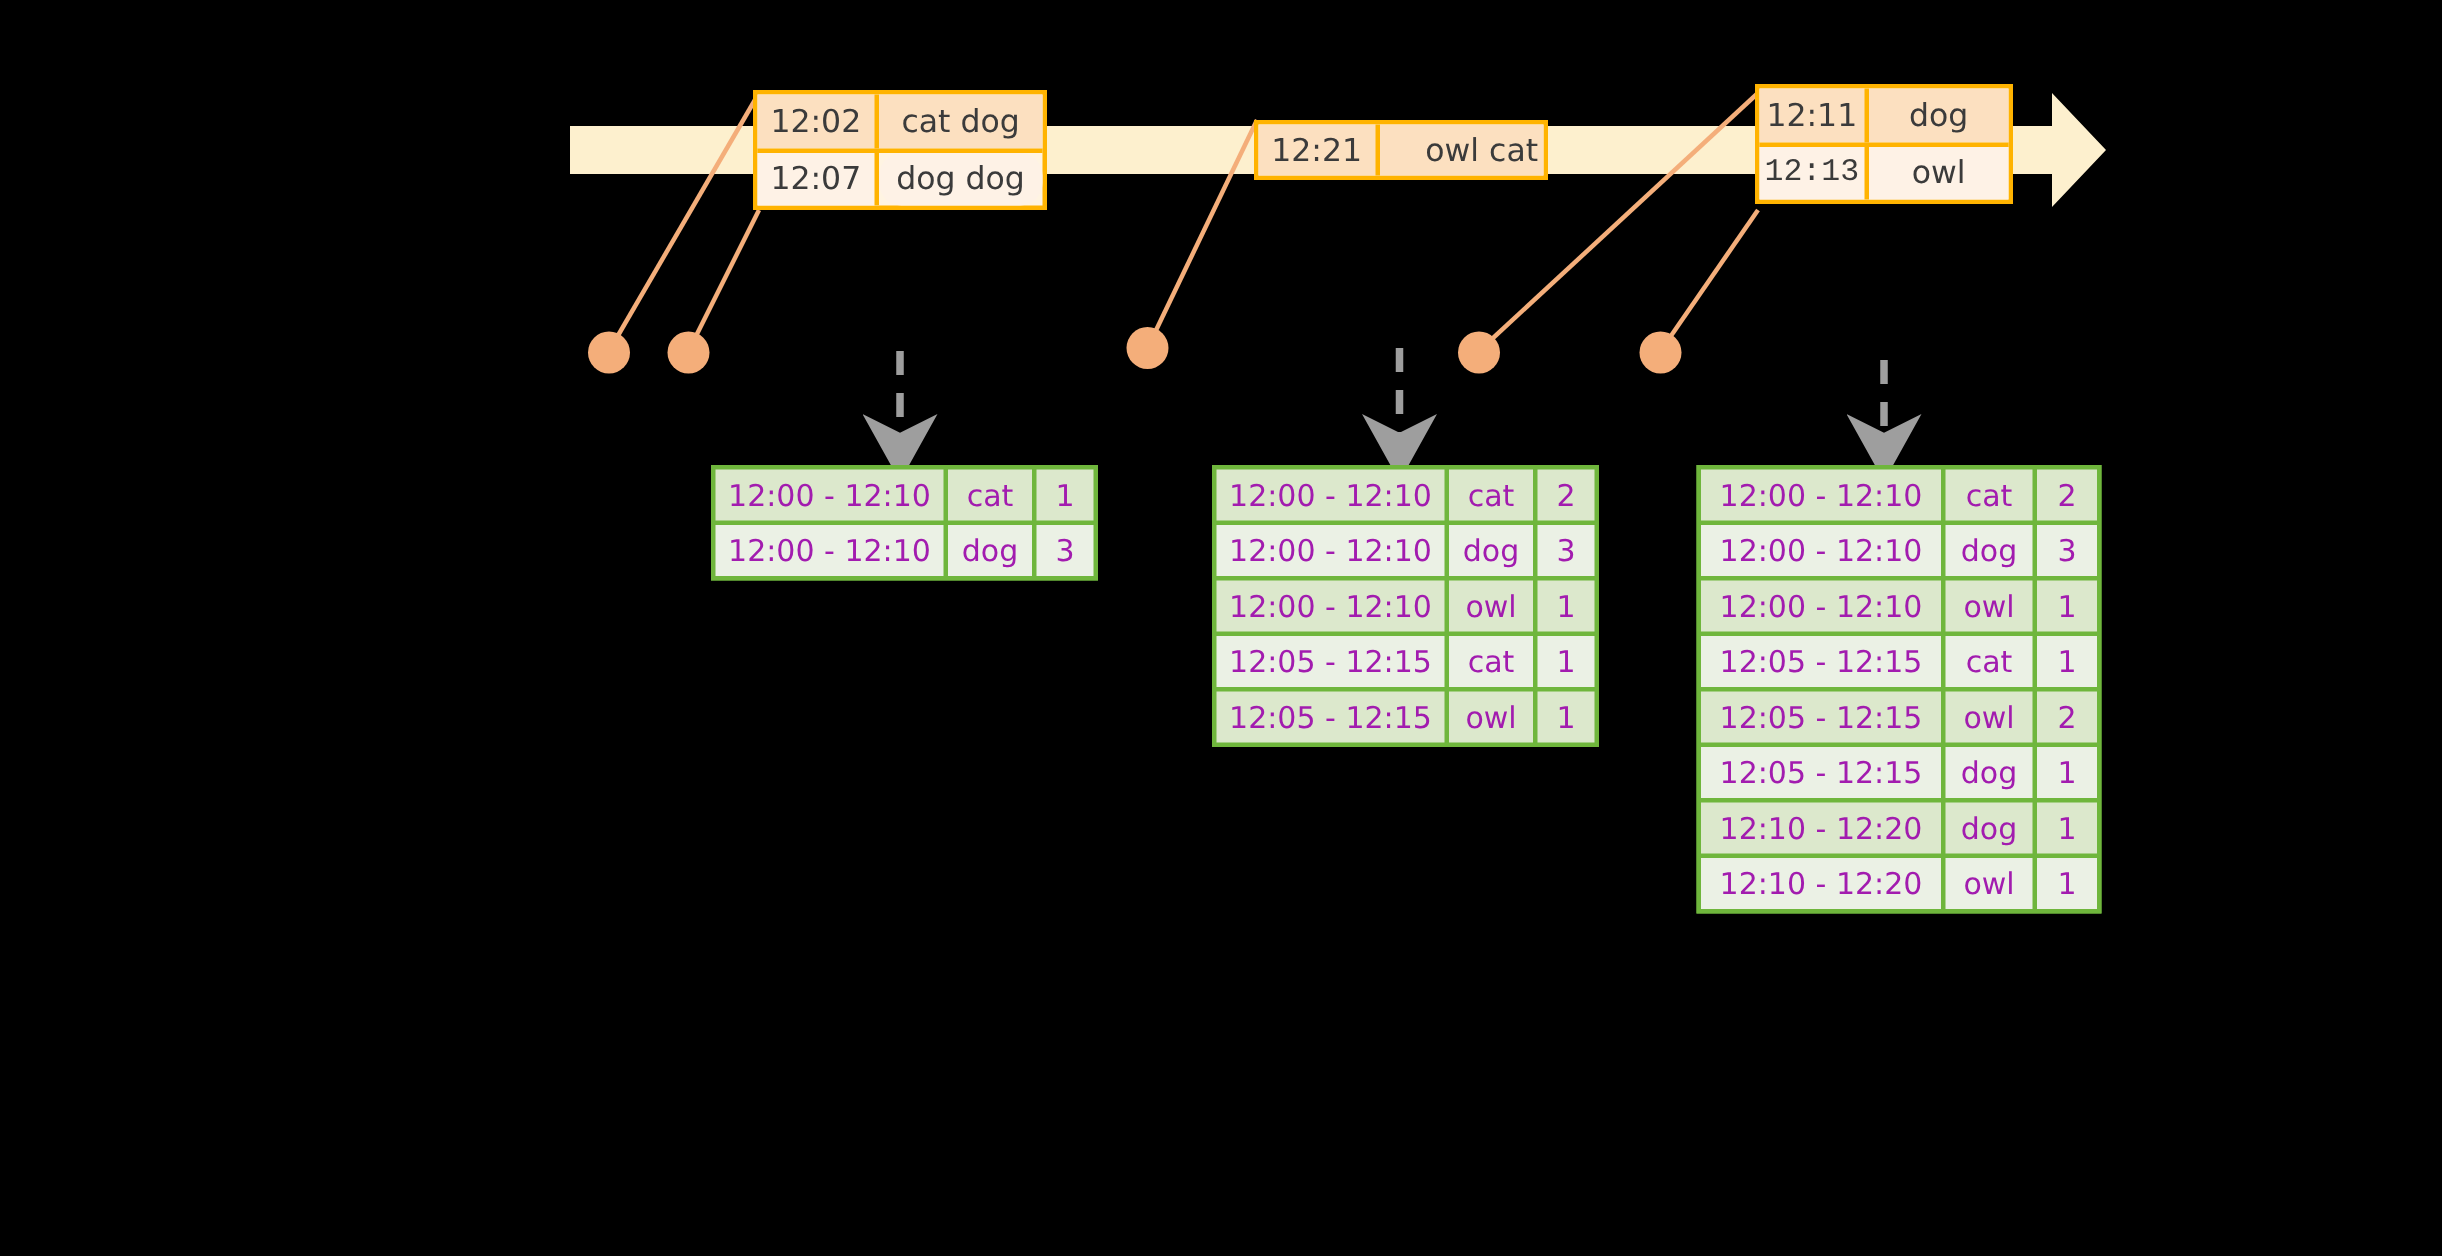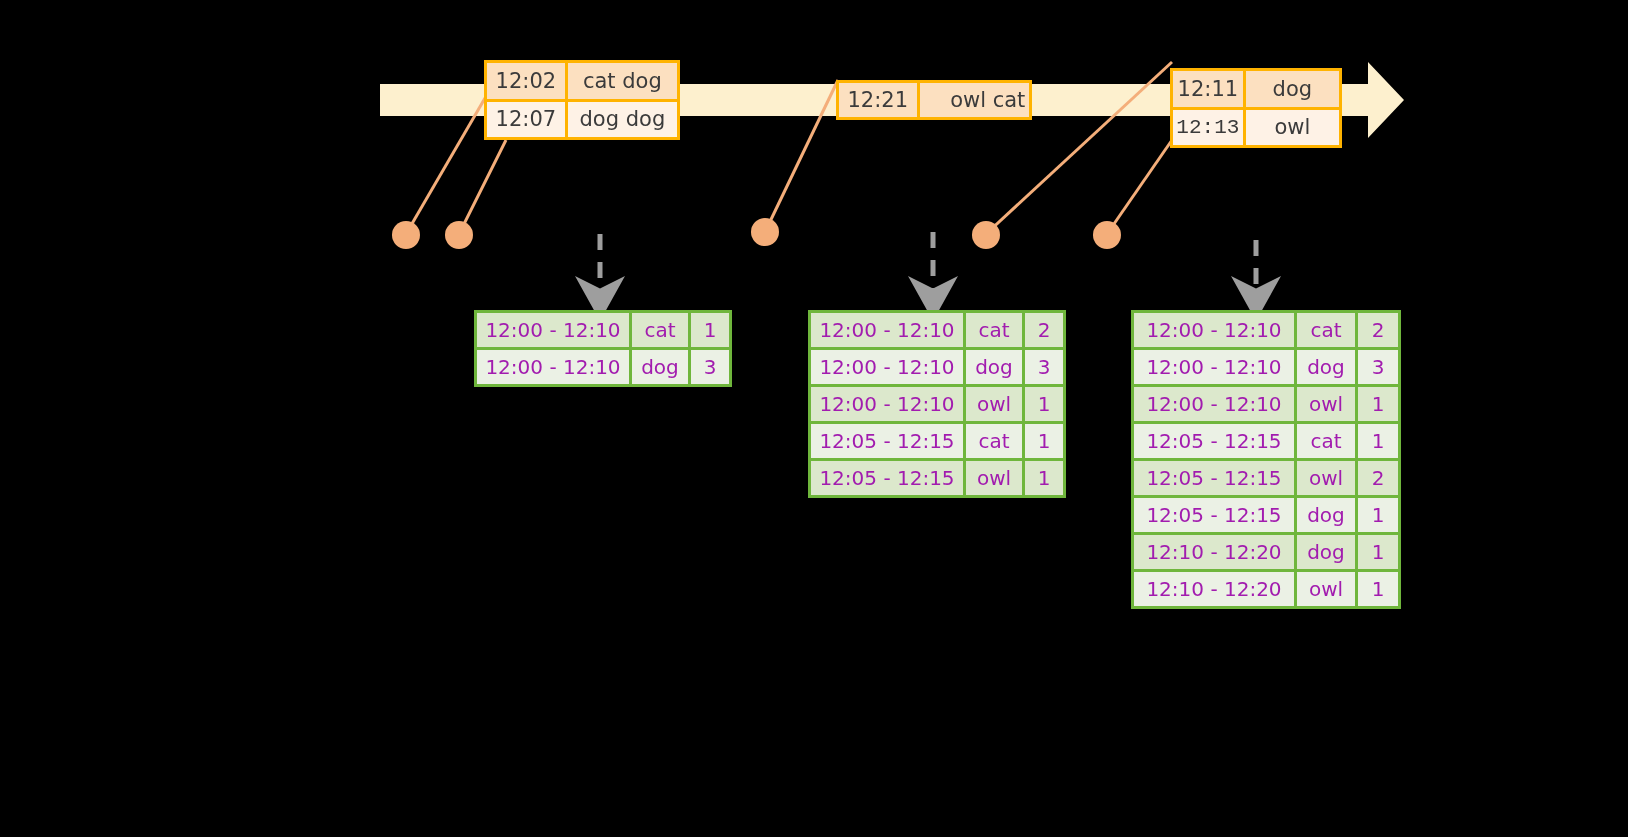--- a/index.html
+++ b/index.html
@@ -125,39 +125,39 @@
       <circle cx="1107" cy="235" r="14" fill="#F4AE7A"></circle>
     </g>
 
     <g stroke="#9E9E9E" stroke-width="5" fill="none" stroke-dasharray="16,12">
       <line x1="600" y1="234" x2="600" y2="296" marker-end="url(#arrow-dashed)"></line>
       <line x1="933" y1="232" x2="933" y2="296" marker-end="url(#arrow-dashed)"></line>
       <line x1="1256" y1="240" x2="1256" y2="296" marker-end="url(#arrow-dashed)"></line>
     </g>
   </svg>
 
-  <div class="evt-group" style="left:484px; top:60px; width:196px; height:80px;">
+  <div class="evt-group" style="left:502px; top:60px; width:196px; height:80px;">
     <div class="evt-row shade">
       <div class="evt-cell time" style="width:82px;">12:02</div>
       <div class="evt-cell value" style="width:111px;text-align:center;">cat dog</div>
     </div>
     <div class="evt-row plain">
       <div class="evt-cell time" style="width:82px;">12:07</div>
       <div class="evt-cell value" style="width:111px;border-radius:15px;">dog dog</div>
     </div>
   </div>
 
   <div class="evt-group" style="left:836px; top:80px; width:196px; height:40px;">
     <div class="evt-row shade">
       <div class="evt-cell time" style="width:82px;">12:21</div>
       <div class="evt-cell value" style="width:111px;padding-left:27px;">owl cat</div>
     </div>
   </div>
 
-  <div class="evt-group" style="left:1170px; top:68px; width:172px; height:80px;">
+  <div class="evt-group" style="left:1170px; top:56px; width:172px; height:80px;">
     <div class="evt-row shade">
       <div class="evt-cell time" style="width:74px;">12:11</div>
       <div class="evt-cell value" style="width:95px;">dog</div>
     </div>
     <div class="evt-row plain">
       <div class="evt-cell time" style="width:74px;font-family:Liberation Mono, monospace;">12:13</div>
       <div class="evt-cell value" style="width:95px;">owl</div>
     </div>
   </div>
 

